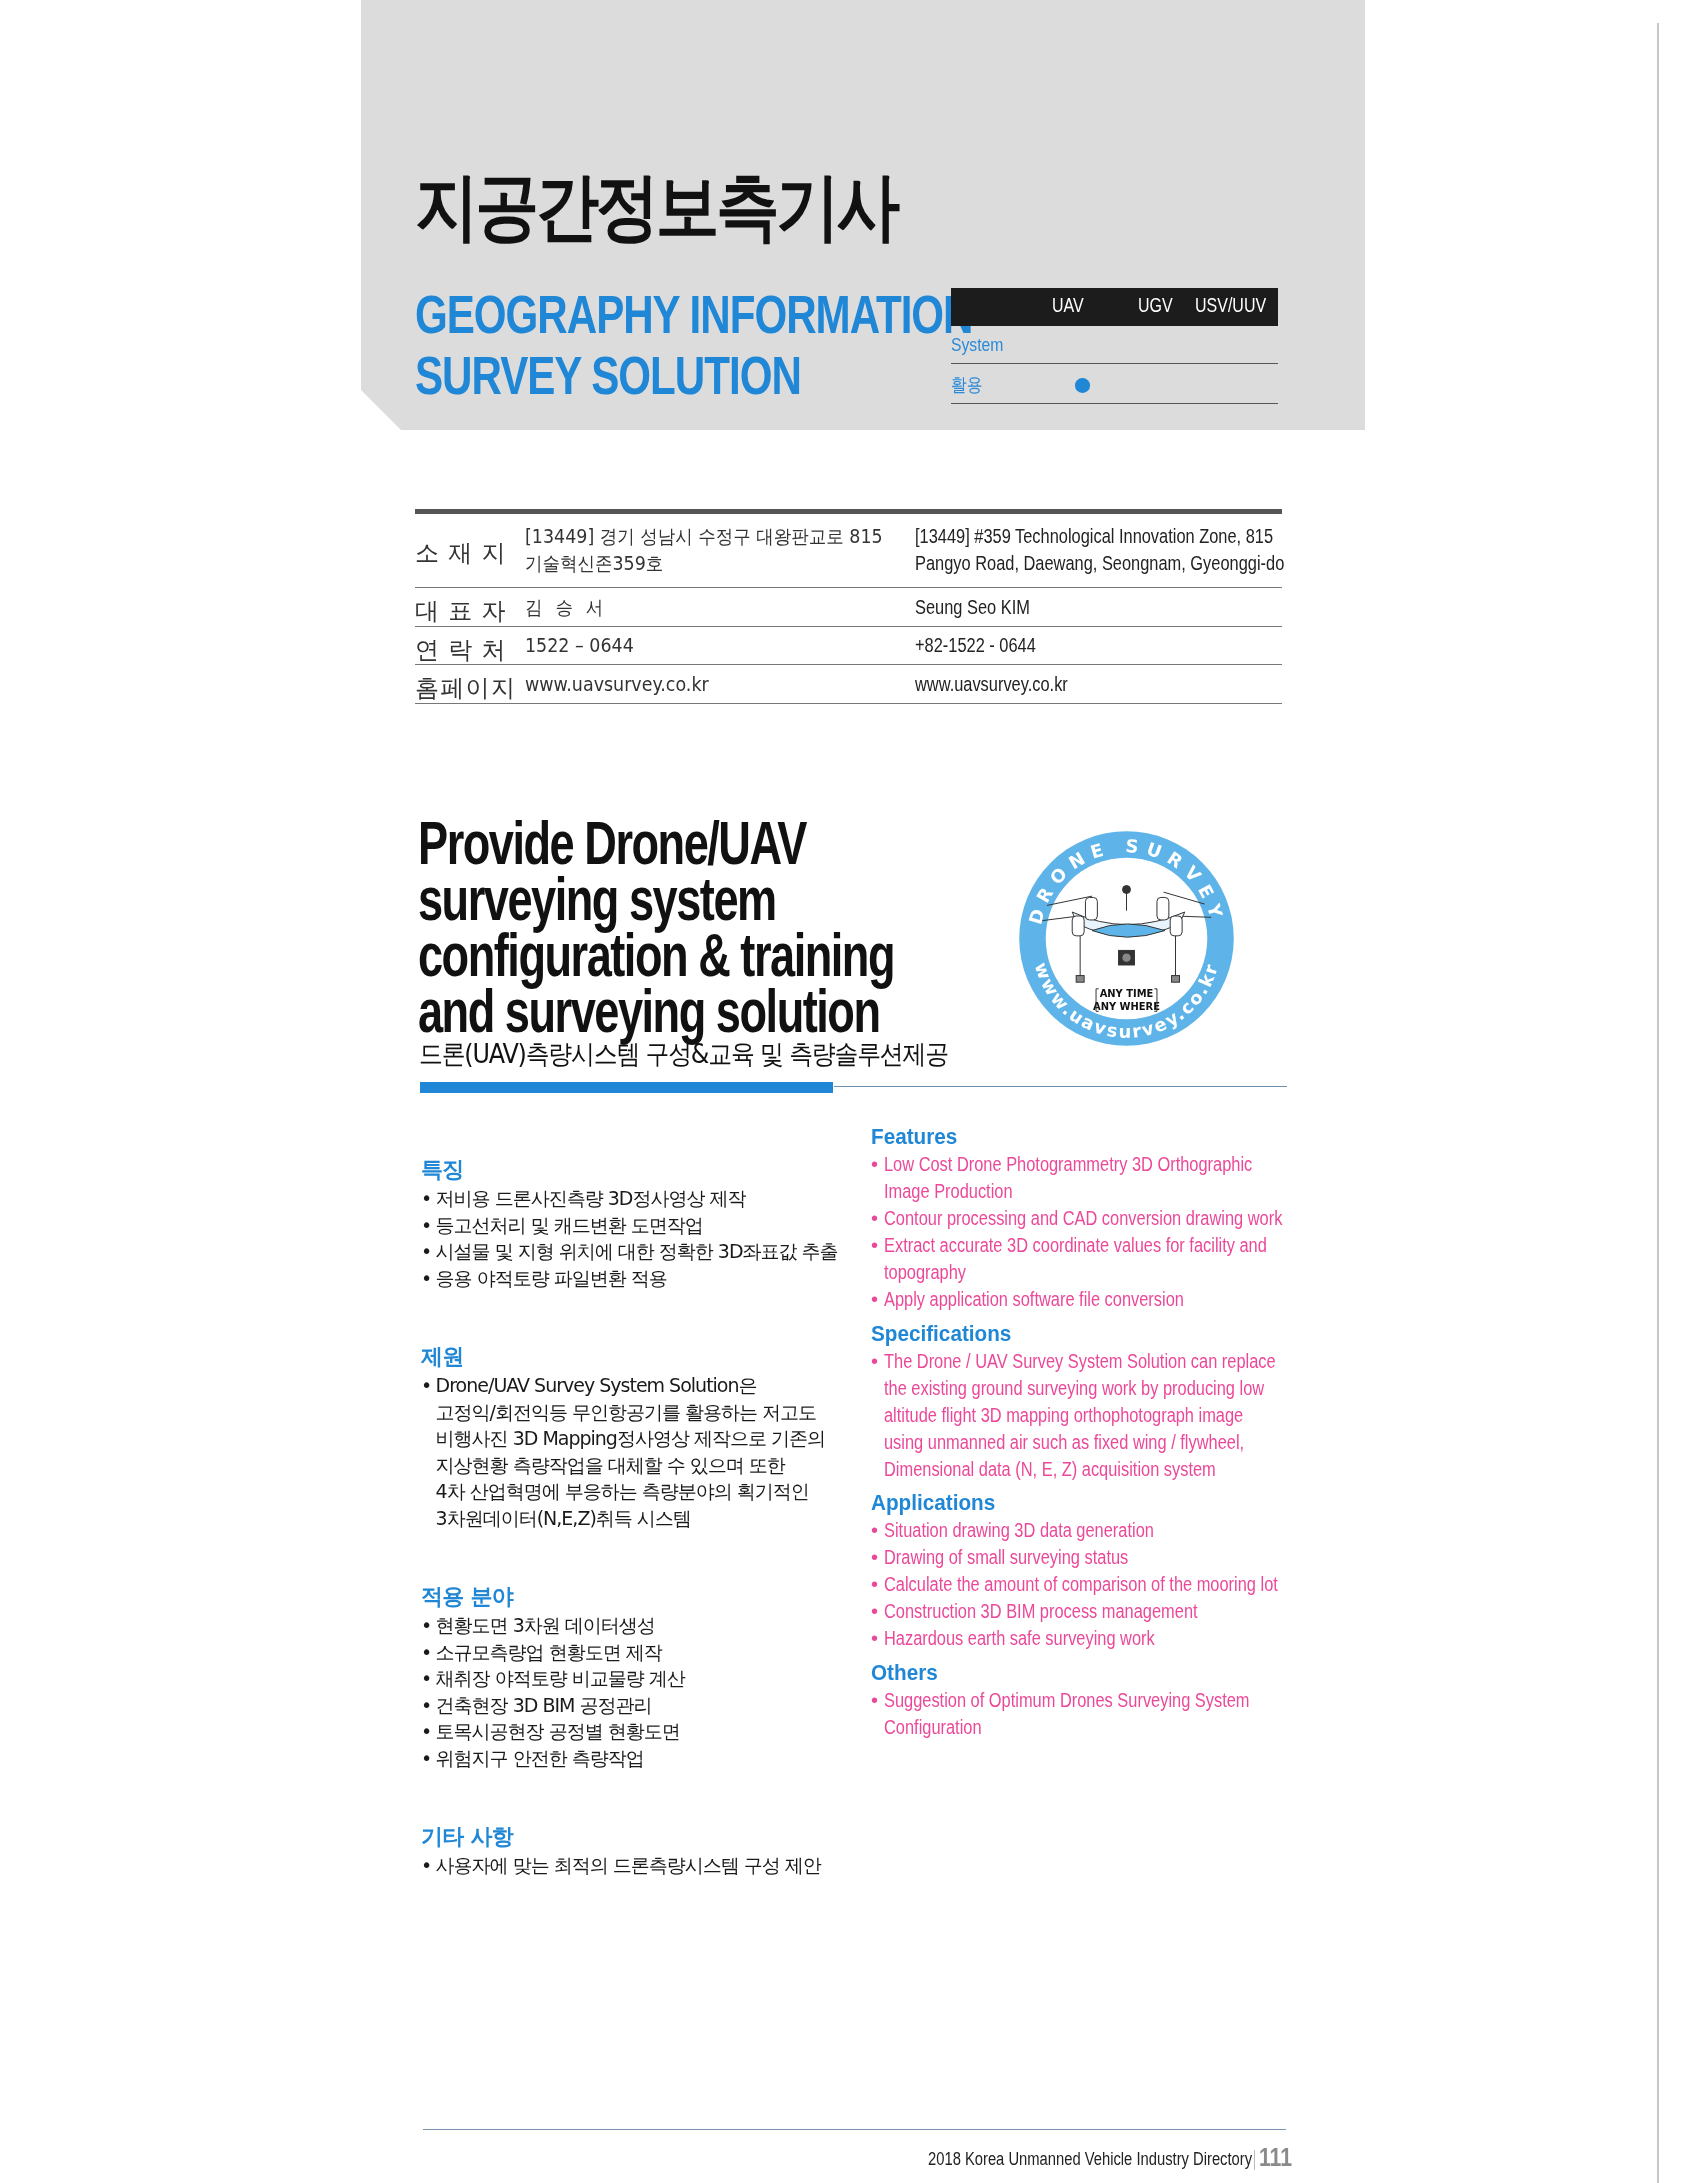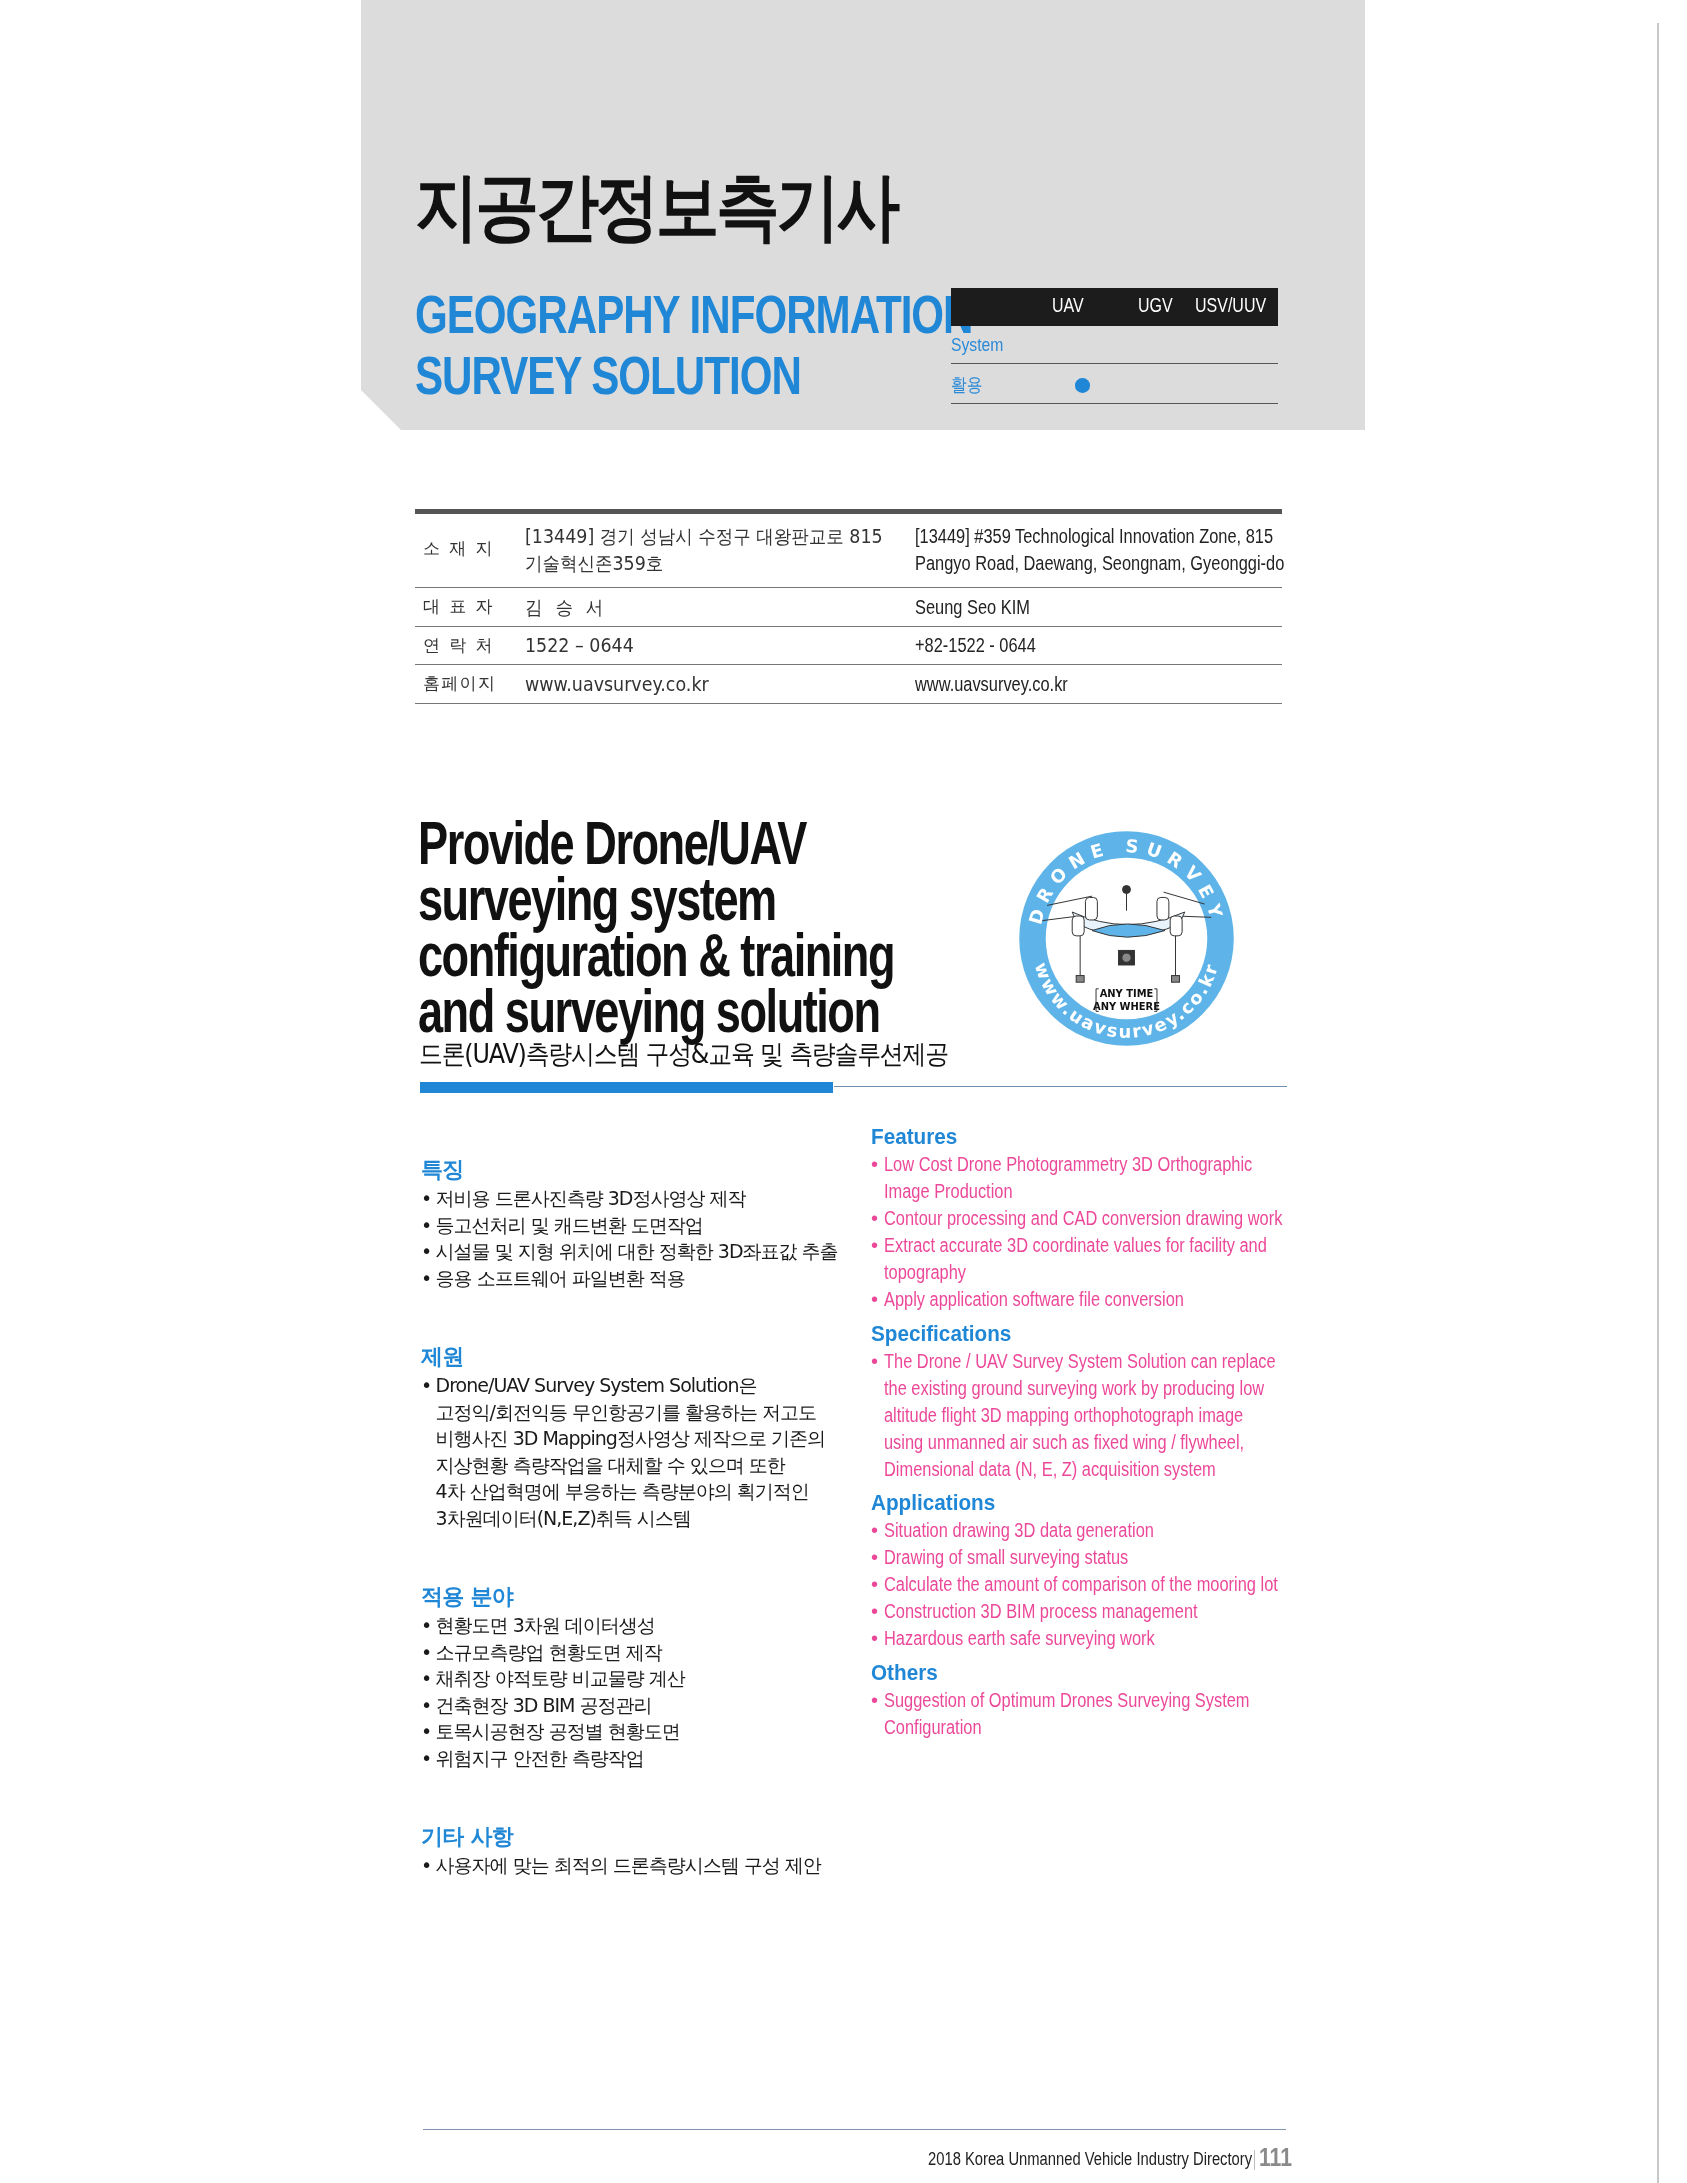--- a/index.html
+++ b/index.html
@@ -46,22 +46,22 @@
   }
   .sys-line { position:absolute; left:951px; width:327px; height:1.3px; background:#555; }
   .sys-dot {
     position:absolute; left:1075px; top:378px; width:14.6px; height:14.6px; border-radius:50%; background:#1f87d6;
   }
 
   
   .ct-top { position:absolute; left:415px; top:509px; width:867px; height:4.6px; background:#555; }
   .ct-line { position:absolute; left:415px; width:867px; height:1.3px; background:#777; }
   .ct-label {
-    position:absolute; left:415px; font-size:17px; color:#333; letter-spacing:9.3px;
-    font-family:Liberation Mono, monospace; font-weight:300;margin-left:8px;
+    position:absolute; left:415px; font-size:24px; color:#333; letter-spacing:9.3px;
+    font-family:Liberation Mono, monospace; font-weight:300;
   }
   .ct-kr {
     position:absolute; left:525px; font-size:19px; color:#333; line-height:26.5px;
     font-family:"DejaVu Sans", sans-serif;
     transform:scaleX(0.92); transform-origin:left top; white-space:nowrap;
   }
   .ct-en {
     position:absolute; left:915px; font-size:20.5px; color:#222; line-height:26.5px;
     transform:scaleX(0.8); transform-origin:left top; white-space:nowrap;
   }
@@ -218,21 +218,21 @@
     <path d="M 224 258 L 228 258 L 228 292 L 224 292" stroke="#333" stroke-width="1.5" fill="none"></path>
   </svg>
 </div>
 
 <div class="col col-kr" style="left:421px; top:1121px; width:410px;">
   <h3 class="sec-h">특징</h3>
   <ul>
     <li>저비용 드론사진측량 3D정사영상 제작</li>
     <li>등고선처리 및 캐드변환 도면작업</li>
     <li>시설물 및 지형 위치에 대한 정확한 3D좌표값 추출</li>
-    <li>응용 소프트웨어 파일변환 적용</li>
+    <li>응용 야적토량 파일변환 적용</li>
   </ul>
   <div class="gap-kr"></div>
   <h3 class="sec-h">제원</h3>
   <ul>
     <li class="kr-multi">Drone/UAV Survey System Solution은
 고정익/회전익등 무인항공기를 활용하는 저고도
 비행사진 3D Mapping정사영상 제작으로 기존의
 지상현황 측량작업을 대체할 수 있으며 또한
 4차 산업혁명에 부응하는 측량분야의 획기적인
 3차원데이터(N,E,Z)취득 시스템</li>

